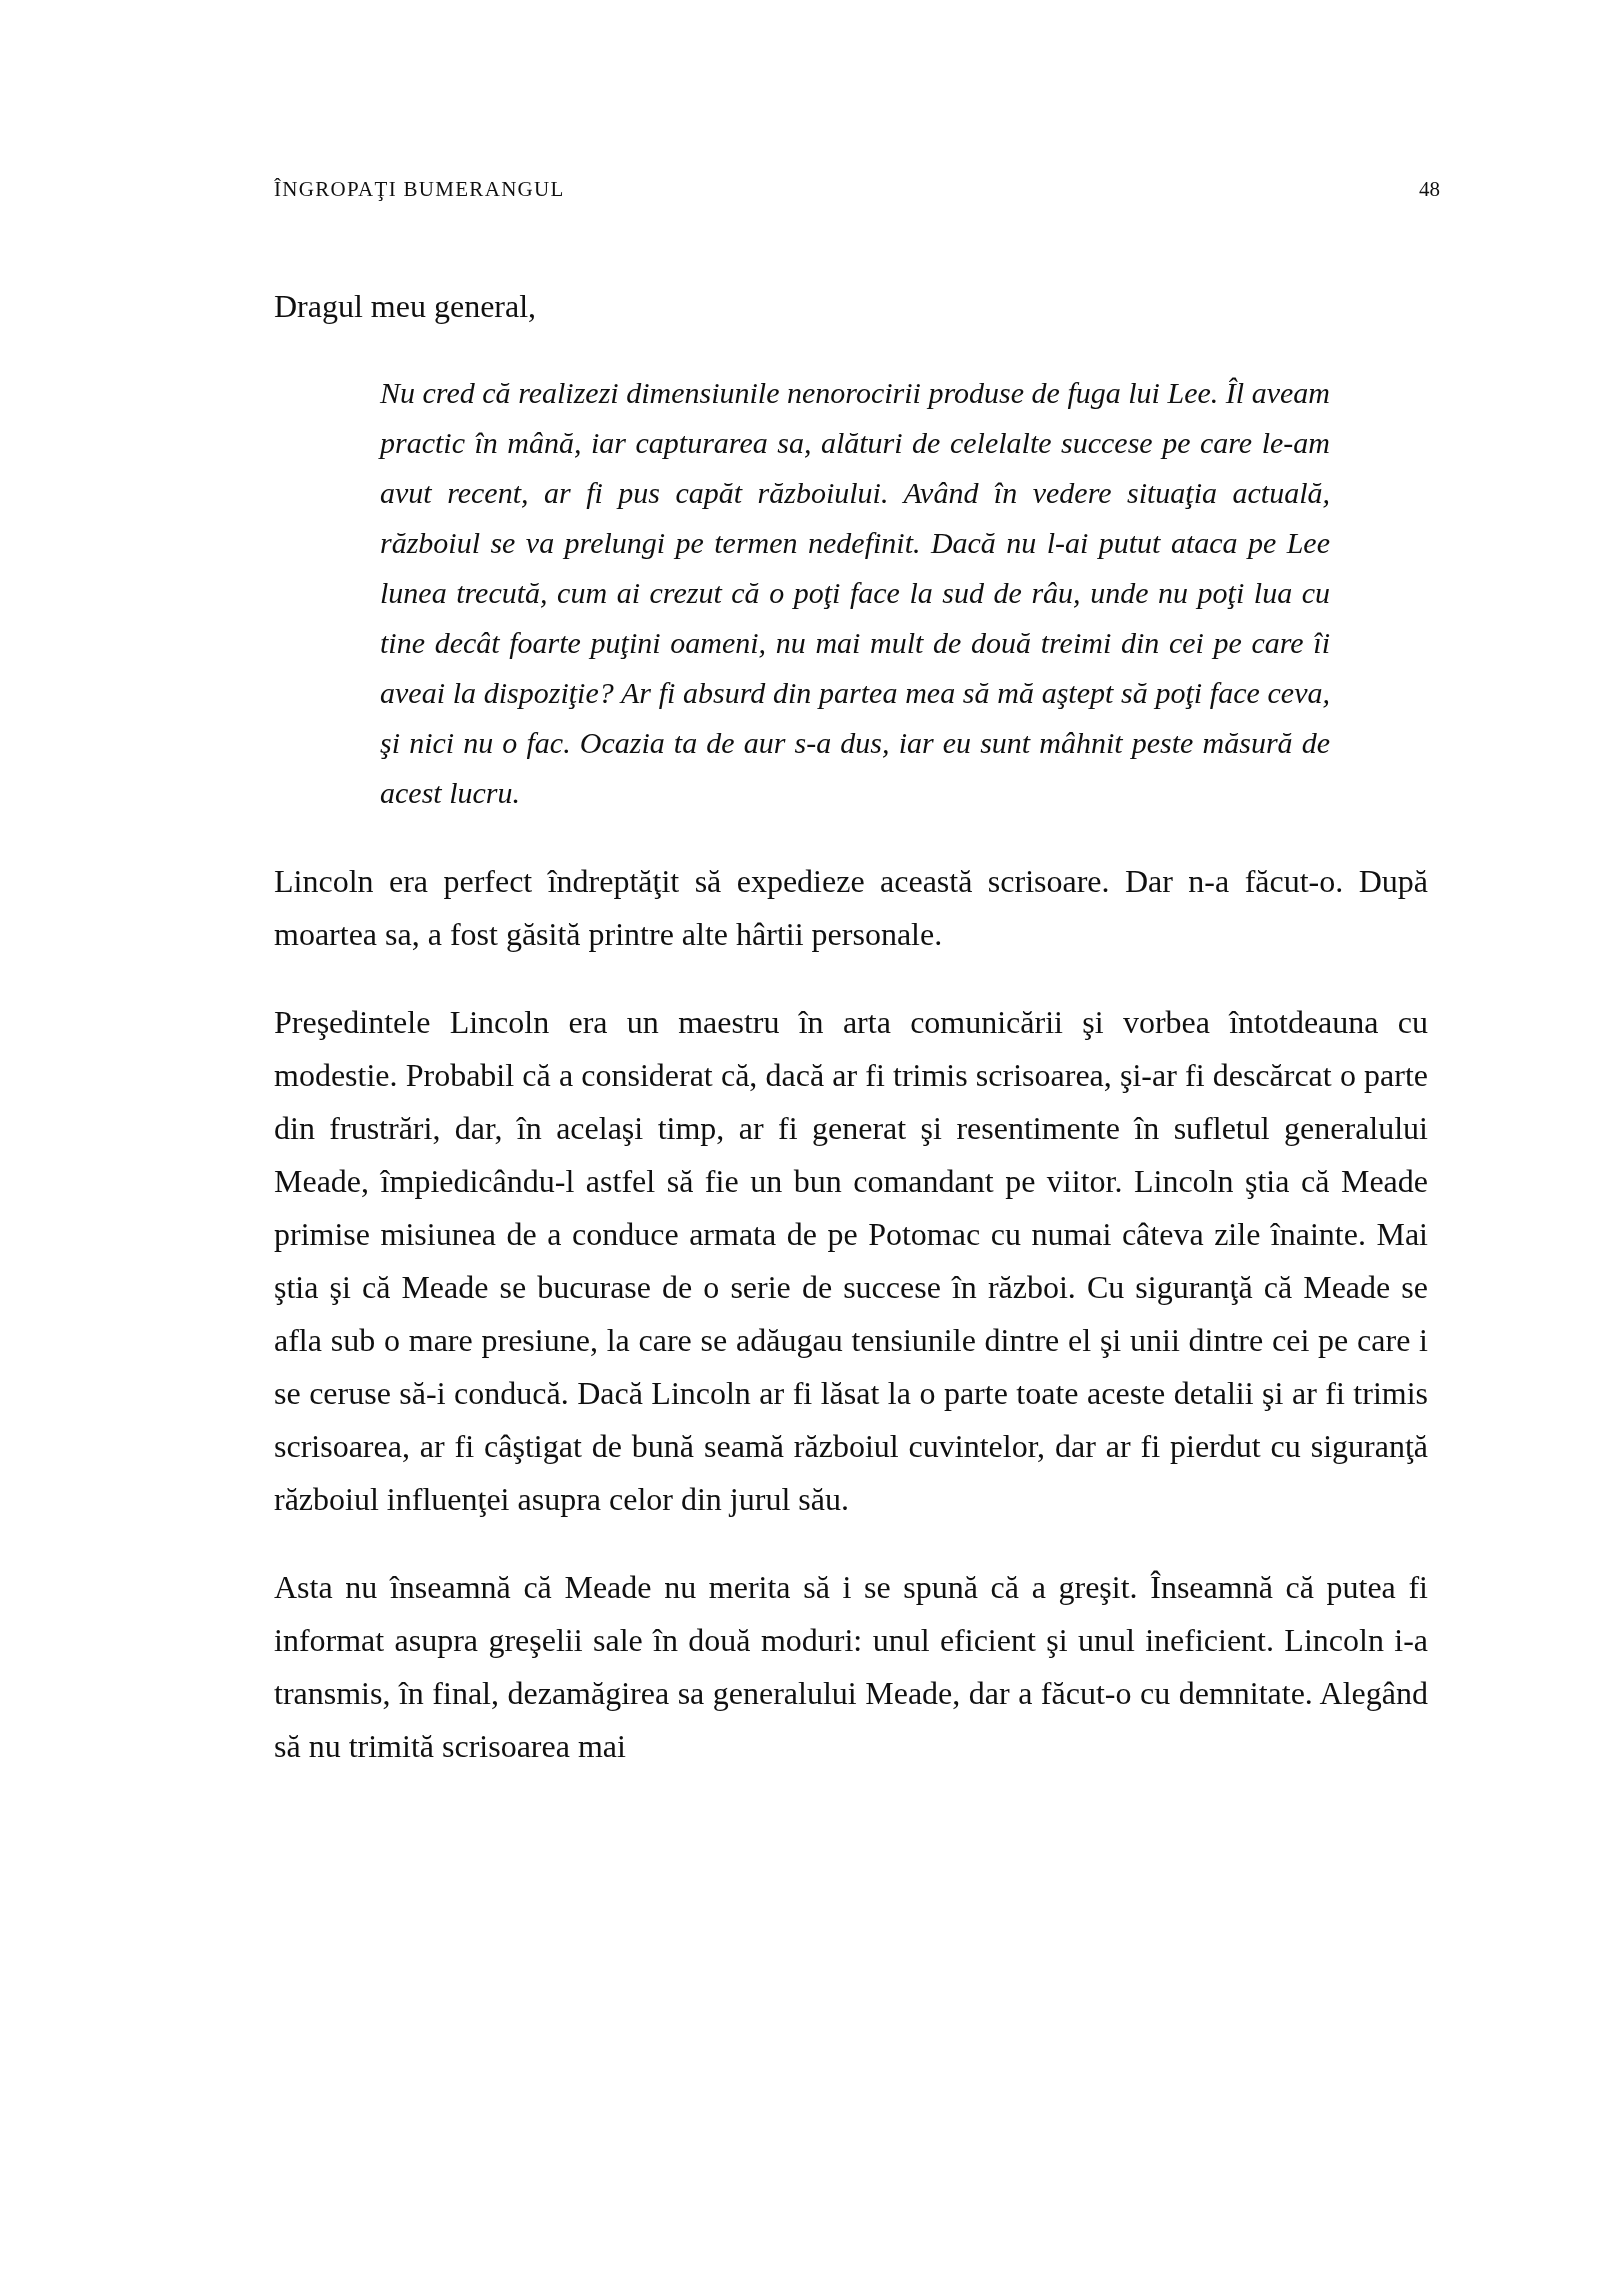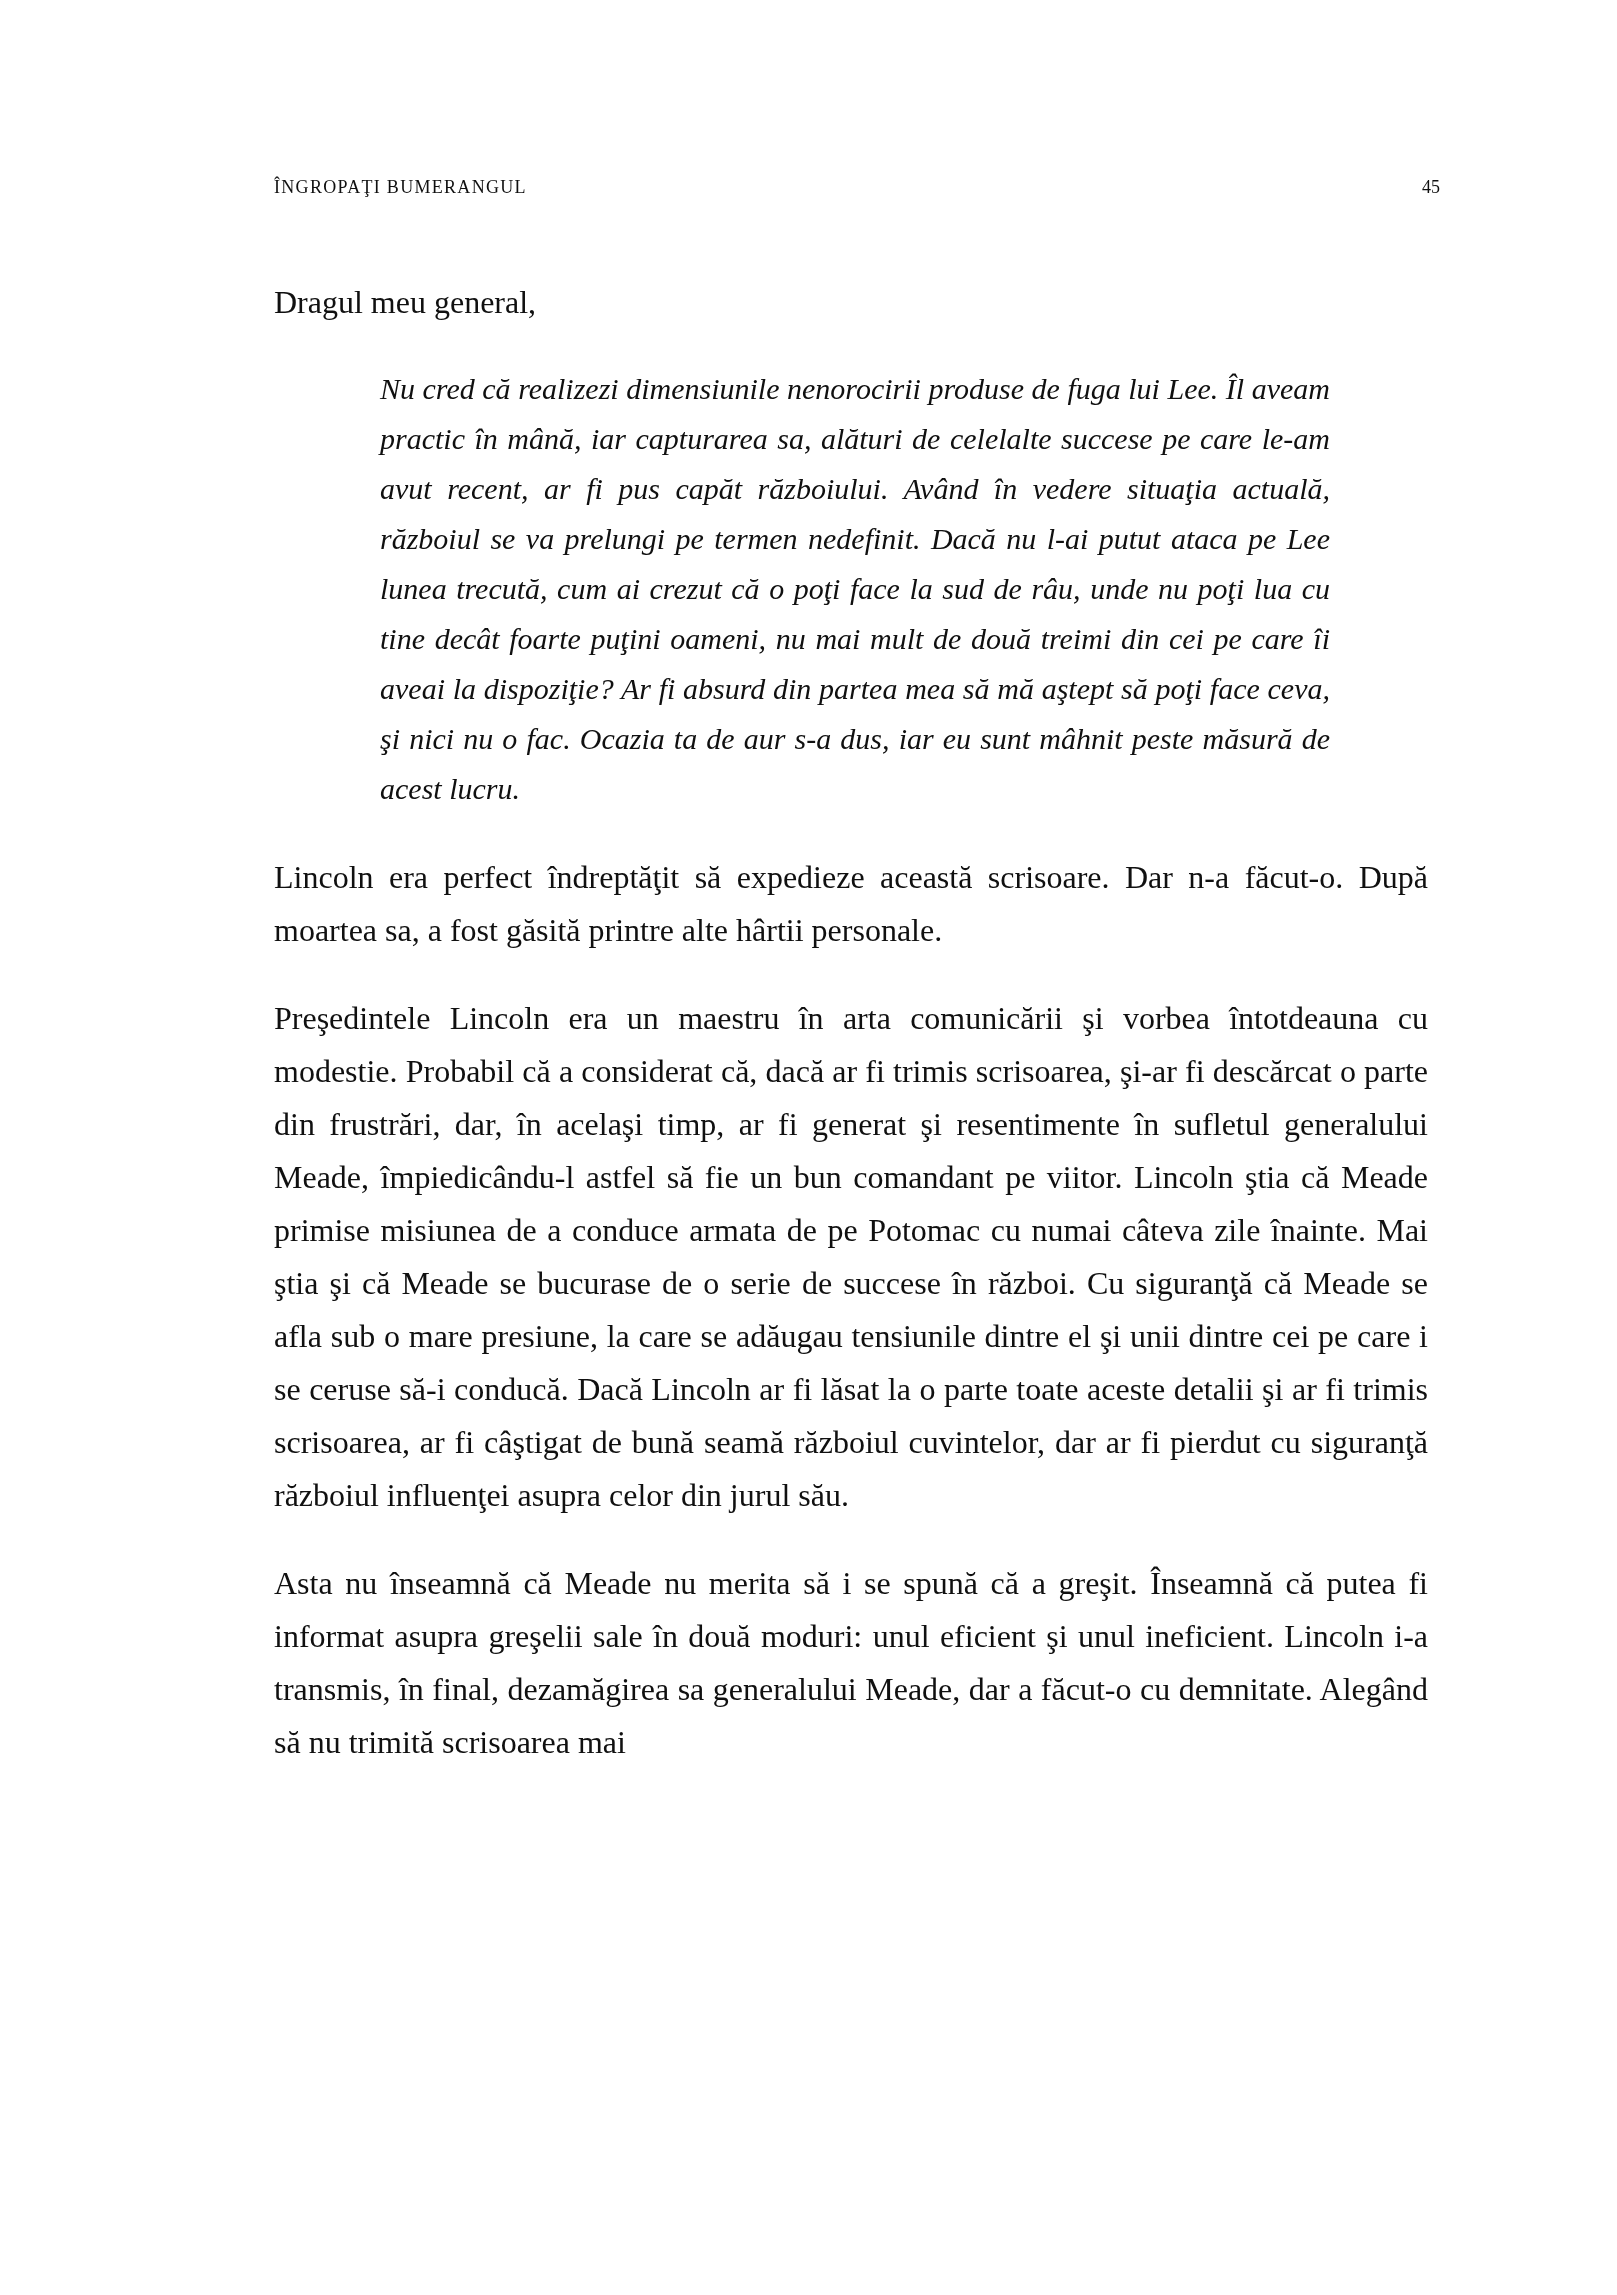--- a/index.html
+++ b/index.html
@@ -15,21 +15,21 @@
     background: #ffffff;
     color: #101010;
     font-family: "Liberation Serif", "DejaVu Serif", serif;
     padding: 177px 177px 0 274px;
     overflow: hidden;
   }
   .running-head {
     display: flex;
     justify-content: space-between;
     align-items: baseline;
-    font-size: 18px;
+    font-size: 21px;
     letter-spacing: 1.3px;
     margin-bottom: 78px;
   }
   .running-head .page-number {
     letter-spacing: 0;
   }
   .salutation {
     font-size: 32px;
     line-height: 53px;
     margin: 0 0 35px 0;
@@ -48,21 +48,21 @@
     margin: 0 12px 35px 0;
   }
 </style>
 </head>
 <body>
 
 <div class="page">
 
   <header class="running-head">
     <span class="head-title">ÎNGROPAŢI BUMERANGUL</span>
-    <span class="page-number">45</span>
+    <span class="page-number">48</span>
   </header>
 
   <main>
 
     <p class="salutation">Dragul meu general,</p>
 
     <blockquote class="letter-quote">Nu cred că realizezi dimensiunile nenorocirii produse de fuga lui Lee. Îl aveam practic în mână, iar capturarea sa, alături de celelalte succese pe care le-am avut recent, ar fi pus capăt războiului. Având în vedere situaţia actuală, războiul se va prelungi pe termen nedefinit. Dacă nu l-ai putut ataca pe Lee lunea trecută, cum ai crezut că o poţi face la sud de râu, unde nu poţi lua cu tine decât foarte puţini oameni, nu mai mult de două treimi din cei pe care îi aveai la dispoziţie? Ar fi absurd din partea mea să mă aştept să poţi face ceva, şi nici nu o fac. Ocazia ta de aur s-a dus, iar eu sunt mâhnit peste măsură de acest lucru.</blockquote>
 
     <p class="para">Lincoln era perfect îndreptăţit să expedieze această scrisoare. Dar n-a făcut-o. După moartea sa, a fost găsită printre alte hârtii personale.</p>
 

